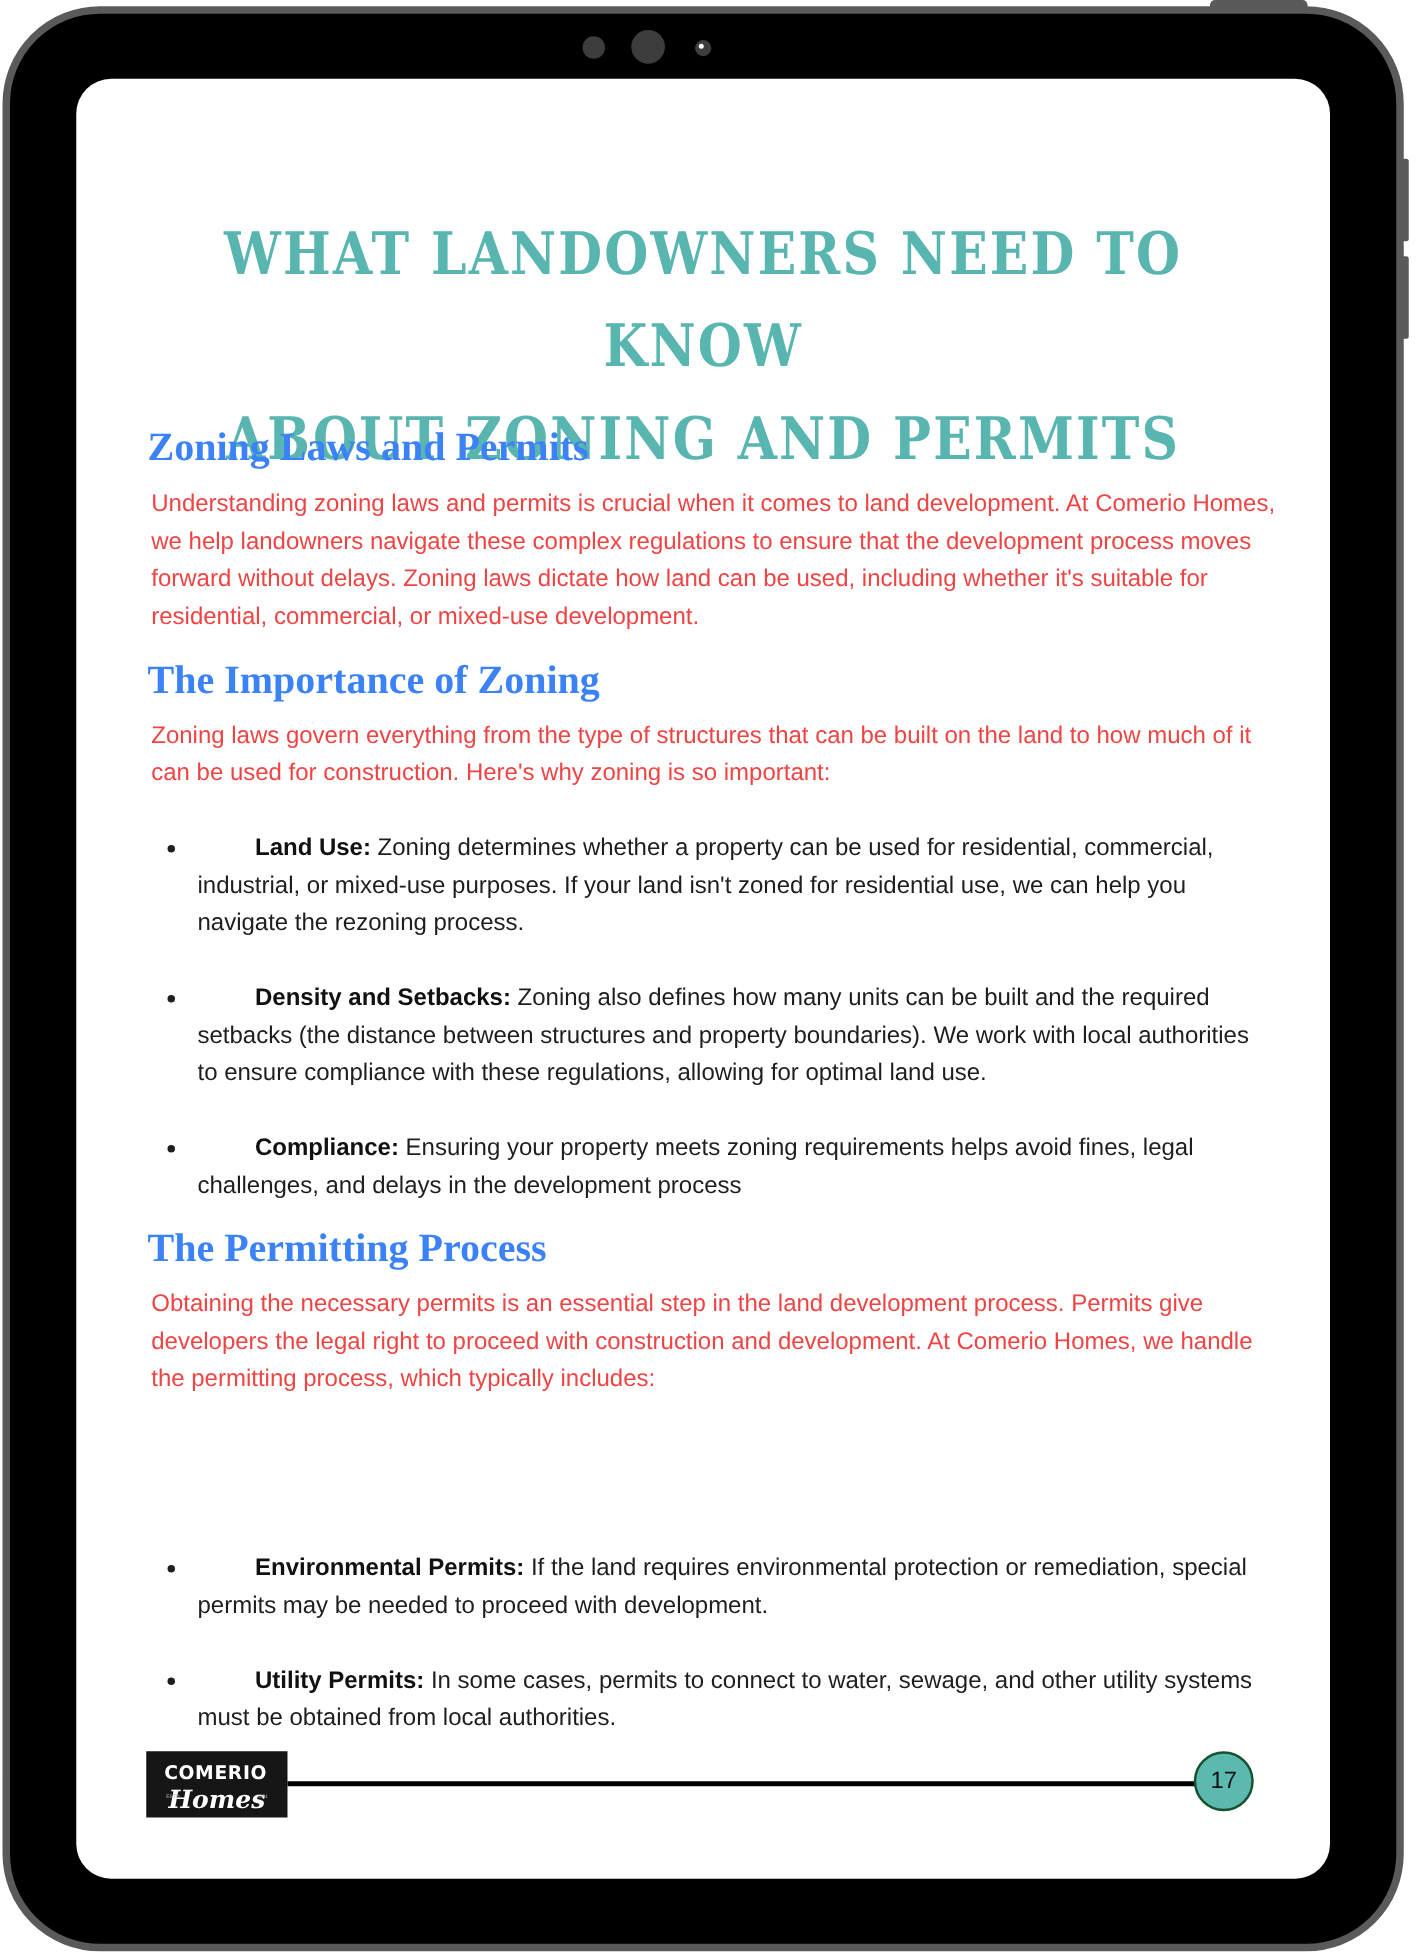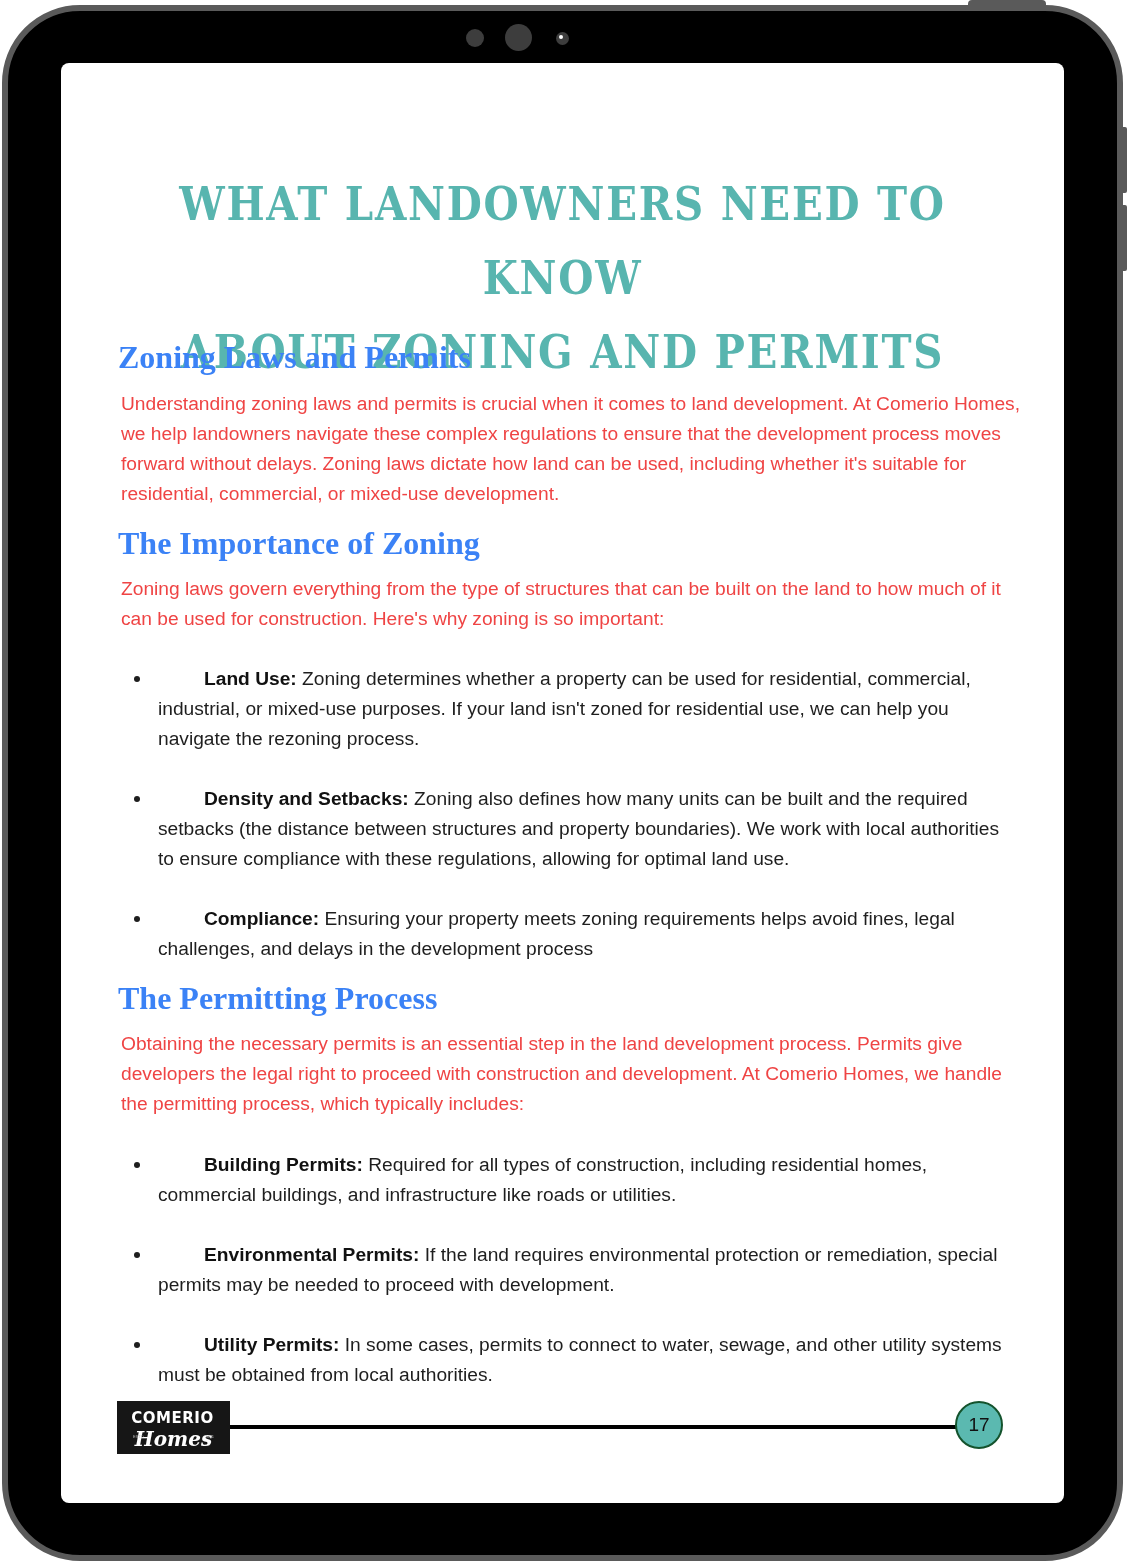--- a/index.html
+++ b/index.html
@@ -10,21 +10,21 @@
     background: #000; border: 6px solid #5a5a5a; border-radius: 78px; box-sizing: border-box;
   }
   .side-btn { position: absolute; background: #5a5a5a; border-radius: 2px; }
   .top-btn { position: absolute; left: 968px; top: 0; width: 78px; height: 7px; background: #5a5a5a; border-radius: 4px 4px 0 0; }
 
   .camera { position: absolute; border-radius: 50%; background: #3d3d3d; }
   .lens-dot { position: absolute; left: 3px; top: 3px; width: 4px; height: 4px; border-radius: 50%; background: #fff; }
 
   .screen {
     position: absolute; left: 61px; top: 63px; width: 1003px; height: 1440px;
-    background: #ffffff; border-radius: 8px; overflow: hidden;
+    background: #ffffff; border-radius: 28px; overflow: hidden;
   }
 
   .page-title {
     position: absolute; left: 0; top: 104px; width: 1003px; text-align: center;
     color: #58b5af; font-family: "DejaVu Serif", serif; font-weight: bold;
     font-size: 47px; line-height: 74px; letter-spacing: 2px; text-transform: uppercase;
     transform: scaleX(0.86); transform-origin: center top;
   }
 
   .section-heading {
@@ -99,24 +99,20 @@
     <span class="bullet-term">Density and Setbacks:</span><span> Zoning also defines how many units can be built and the required setbacks (the distance between structures and property boundaries). We work with local authorities to ensure compliance with these regulations, allowing for optimal land use.</span>
   </div>
   <div class="bullet" style="top:841px;">
     <span class="bullet-dot"></span>
     <span class="bullet-term">Compliance:</span><span> Ensuring your property meets zoning requirements helps avoid fines, legal challenges, and delays in the development process</span>
   </div>
 
   <h2 class="section-heading" style="top:916px;">The Permitting Process</h2>
   <p class="para" style="top:966px;">Obtaining the necessary permits is an essential step in the land development process. Permits give developers the legal right to proceed with construction and development. At Comerio Homes, we handle the permitting process, which typically includes:</p>
 
-  <div class="bullet" style="top:1087px;">
-    <span class="bullet-dot"></span>
-    <span class="bullet-term">Building Permits:</span><span> Required for all types of construction, including residential homes, commercial buildings, and infrastructure like roads or utilities.</span>
-  </div>
   <div class="bullet" style="top:1267px;">
     <span class="bullet-dot"></span>
     <span class="bullet-term">Utility Permits:</span><span> In some cases, permits to connect to water, sewage, and other utility systems must be obtained from local authorities.</span>
   </div>
   <div class="bullet" style="top:1177px;">
     <span class="bullet-dot"></span>
     <span class="bullet-term">Environmental Permits:</span><span> If the land requires environmental protection or remediation, special permits may be needed to proceed with development.</span>
   </div>
 
   <div class="footer-logo">

